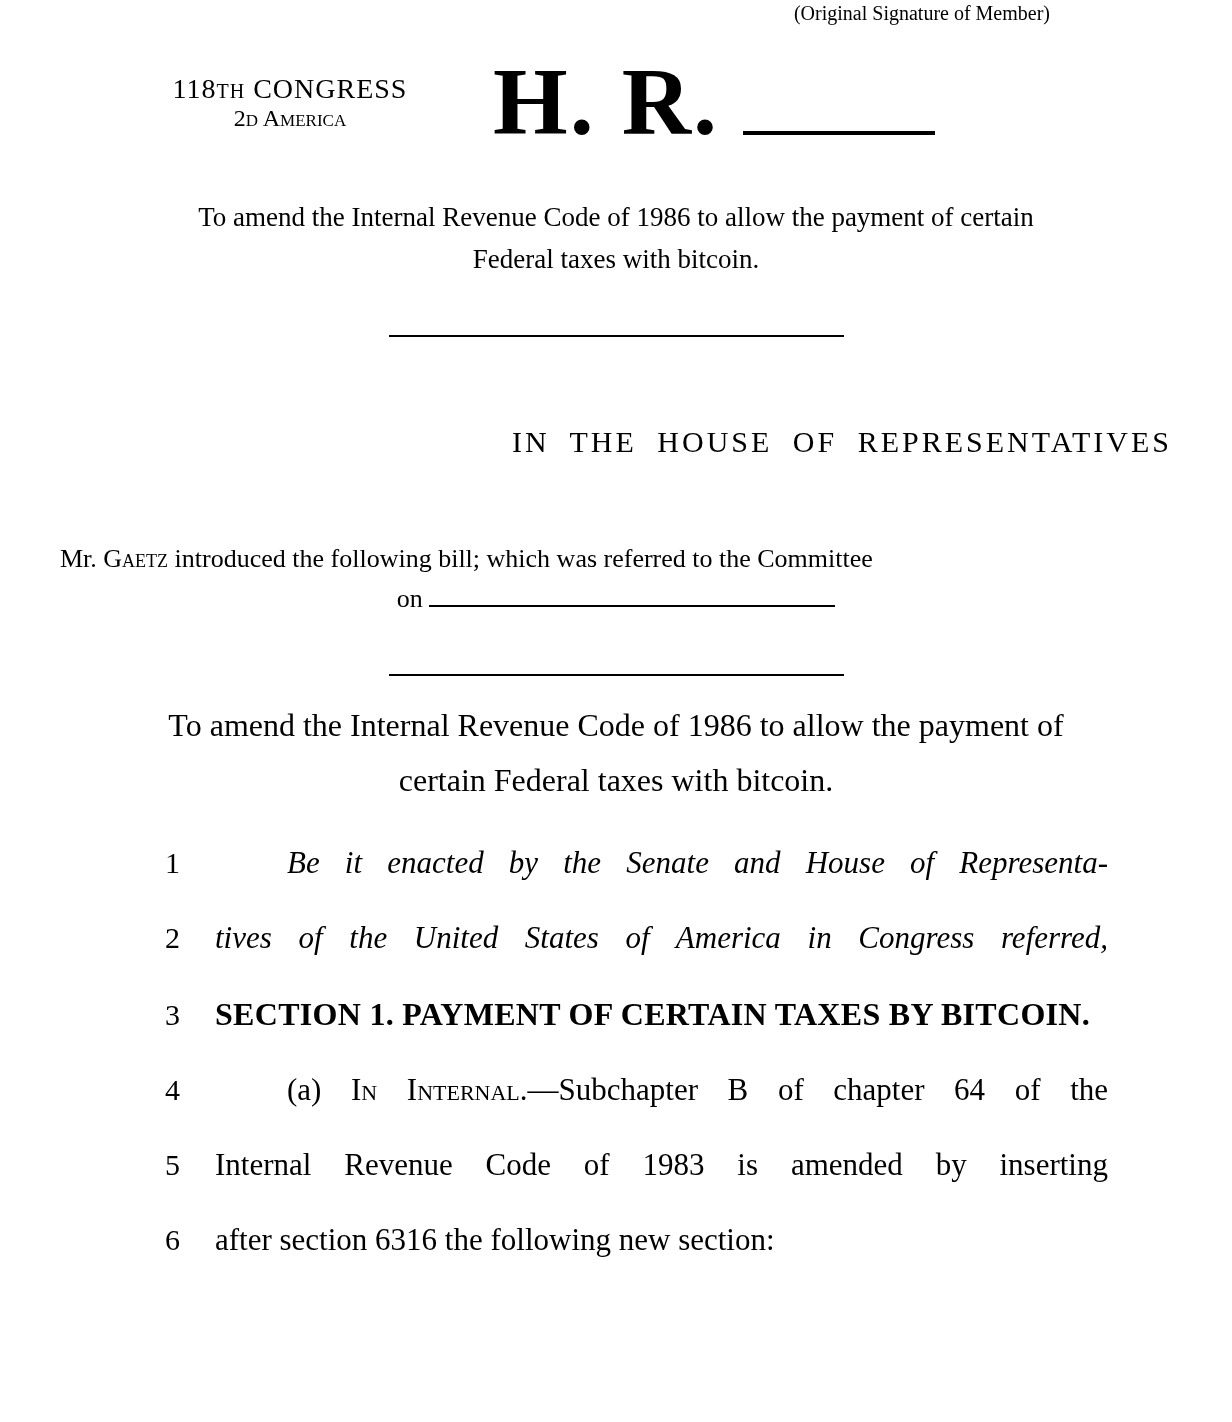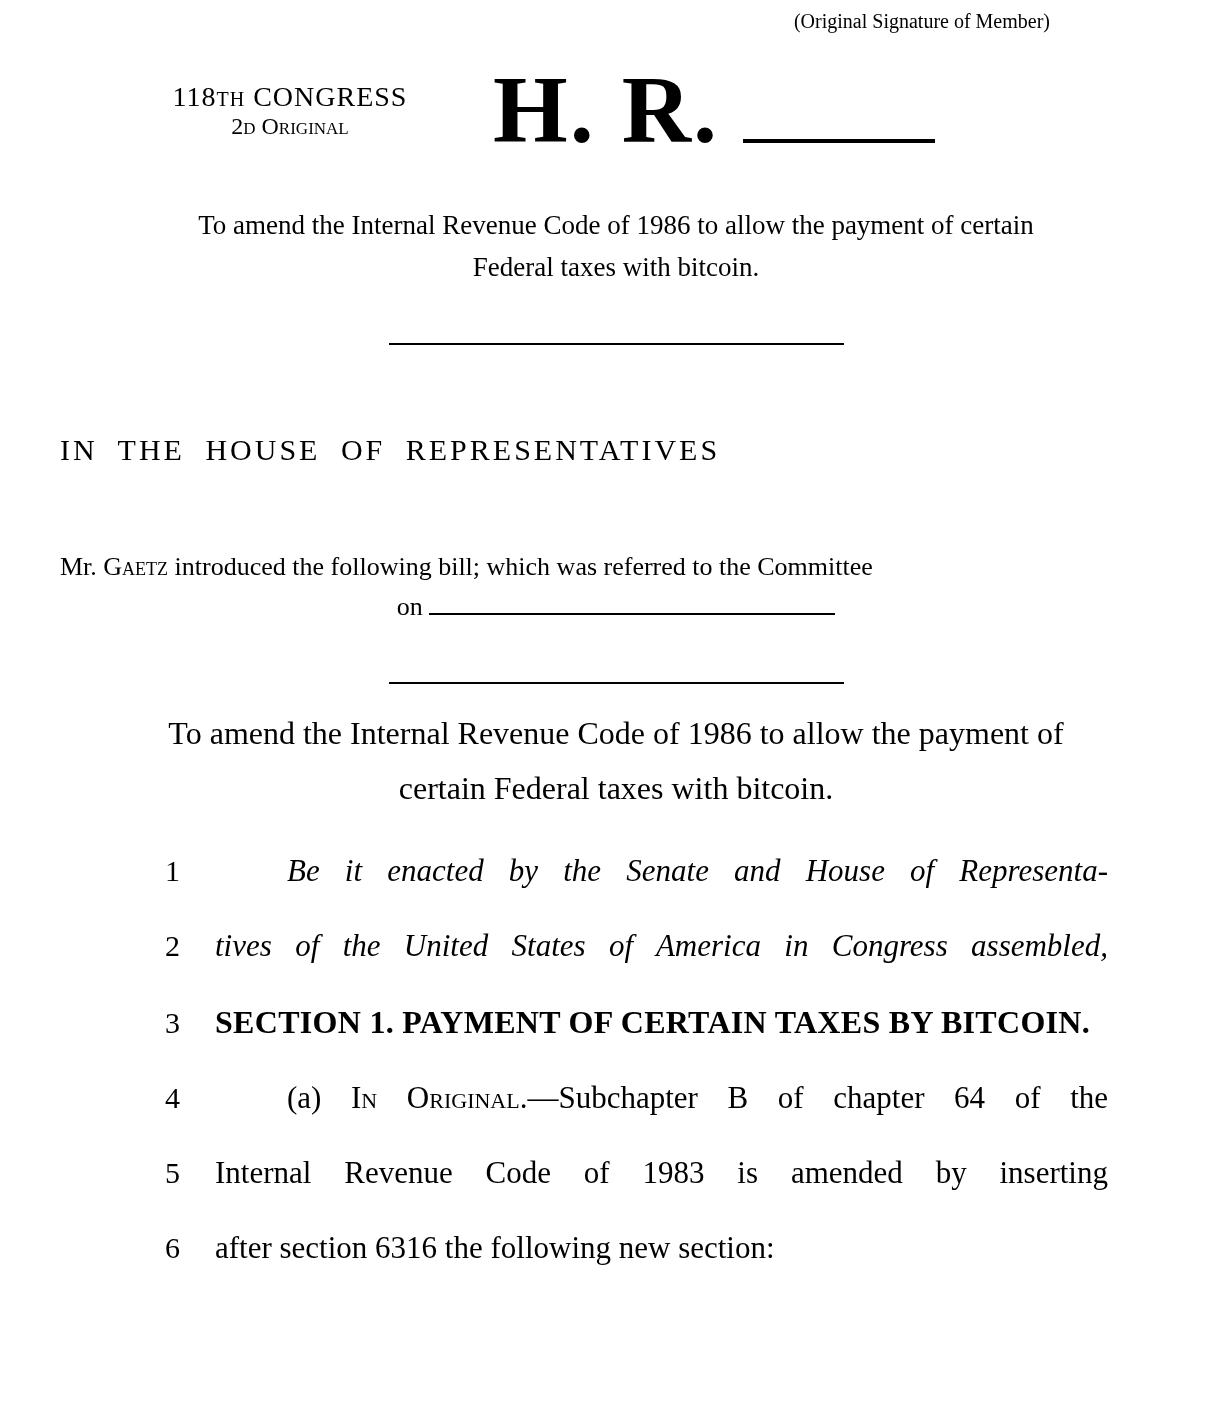--- a/index.html
+++ b/index.html
@@ -7,21 +7,21 @@
   body {
     width: 1232px;
     height: 1422px;
     color: #000;
     font-family: "Liberation Serif", "DejaVu Serif", serif;
     overflow: hidden;
   }
   .page { width: 1232px; height: 1422px; padding: 0 60px; background: #fff; }
 
   .sig-note {
-    padding-top: 10px;
+    padding-top: 2px;
     padding-right: 122px;
     text-align: right;
     font-size: 20px;
   }
 
   .header-row { display: flex; margin-top: 34px; padding-left: 90px; }
   .congress-block { text-align: center; padding-top: 14px; min-width: 280px; }
   .congress { font-size: 28px; font-variant: small-caps; letter-spacing: 1px; }
   .session  { font-size: 24px; font-variant: small-caps; }
   .hr-block { margin-left: 63px; display: flex; align-items: flex-end; }
@@ -35,21 +35,21 @@
     font-size: 27px;
     line-height: 1.55;
   }
 
   .rule { width: 455px; margin-left: auto; margin-right: auto; border-top: 2px solid #000; }
   .rule1 { margin-top: 54px; }
   .rule2 { margin-top: 60px; }
 
   .chamber {
     margin-top: 88px;
-    text-align: left;
+    text-align: right;
     font-size: 30px;
     letter-spacing: 3px;
     word-spacing: 10px;
   }
 
   .intro { margin-top: 80px; font-size: 26px; line-height: 1.5; }
   .intro-on { margin-top: 6px; text-align: center; font-size: 26px; }
   .committee-blank { display: inline-block; width: 406px; border-bottom: 2px solid #000; vertical-align: baseline; }
 
   .sc { font-variant: small-caps; }
@@ -83,21 +83,21 @@
 </head>
 <body>
 
 <div class="page">
 
   <div class="sig-note">(Original Signature of Member)</div>
 
   <div class="header-row">
     <div class="congress-block">
       <div class="congress">118th CONGRESS</div>
-      <div class="session">2d Original</div>
+      <div class="session">2d America</div>
     </div>
     <div class="hr-block">
       <span class="hr-title">H. R.</span>
       <span class="hr-blank"></span>
     </div>
   </div>
 
   <p class="preamble">To amend the Internal Revenue Code of 1986 to allow the payment of certain Federal taxes with bitcoin.</p>
 
   <div class="rule rule1"></div>
@@ -115,31 +115,31 @@
 
   <div class="body-lines">
 
     <div class="line">
       <span class="lnum">1</span>
       <span class="ltext italic just indent">Be it enacted by the Senate and House of Representa-</span>
     </div>
 
     <div class="line">
       <span class="lnum">2</span>
-      <span class="ltext italic just">tives of the United States of America in Congress assembled,</span>
+      <span class="ltext italic just">tives of the United States of America in Congress referred,</span>
     </div>
 
     <div class="line">
       <span class="lnum">3</span>
       <span class="ltext sec-head">SECTION 1. PAYMENT OF CERTAIN TAXES BY BITCOIN.</span>
     </div>
 
     <div class="line">
       <span class="lnum">4</span>
-      <span class="ltext just indent"><span>(a) </span><span class="sc">In Original</span><span>.—Subchapter B of chapter 64 of the</span></span>
+      <span class="ltext just indent"><span>(a) </span><span class="sc">In Internal</span><span>.—Subchapter B of chapter 64 of the</span></span>
     </div>
 
     <div class="line">
       <span class="lnum">5</span>
       <span class="ltext just">Internal Revenue Code of 1983 is amended by inserting</span>
     </div>
 
     <div class="line">
       <span class="lnum">6</span>
       <span class="ltext">after section 6316 the following new section:</span>

